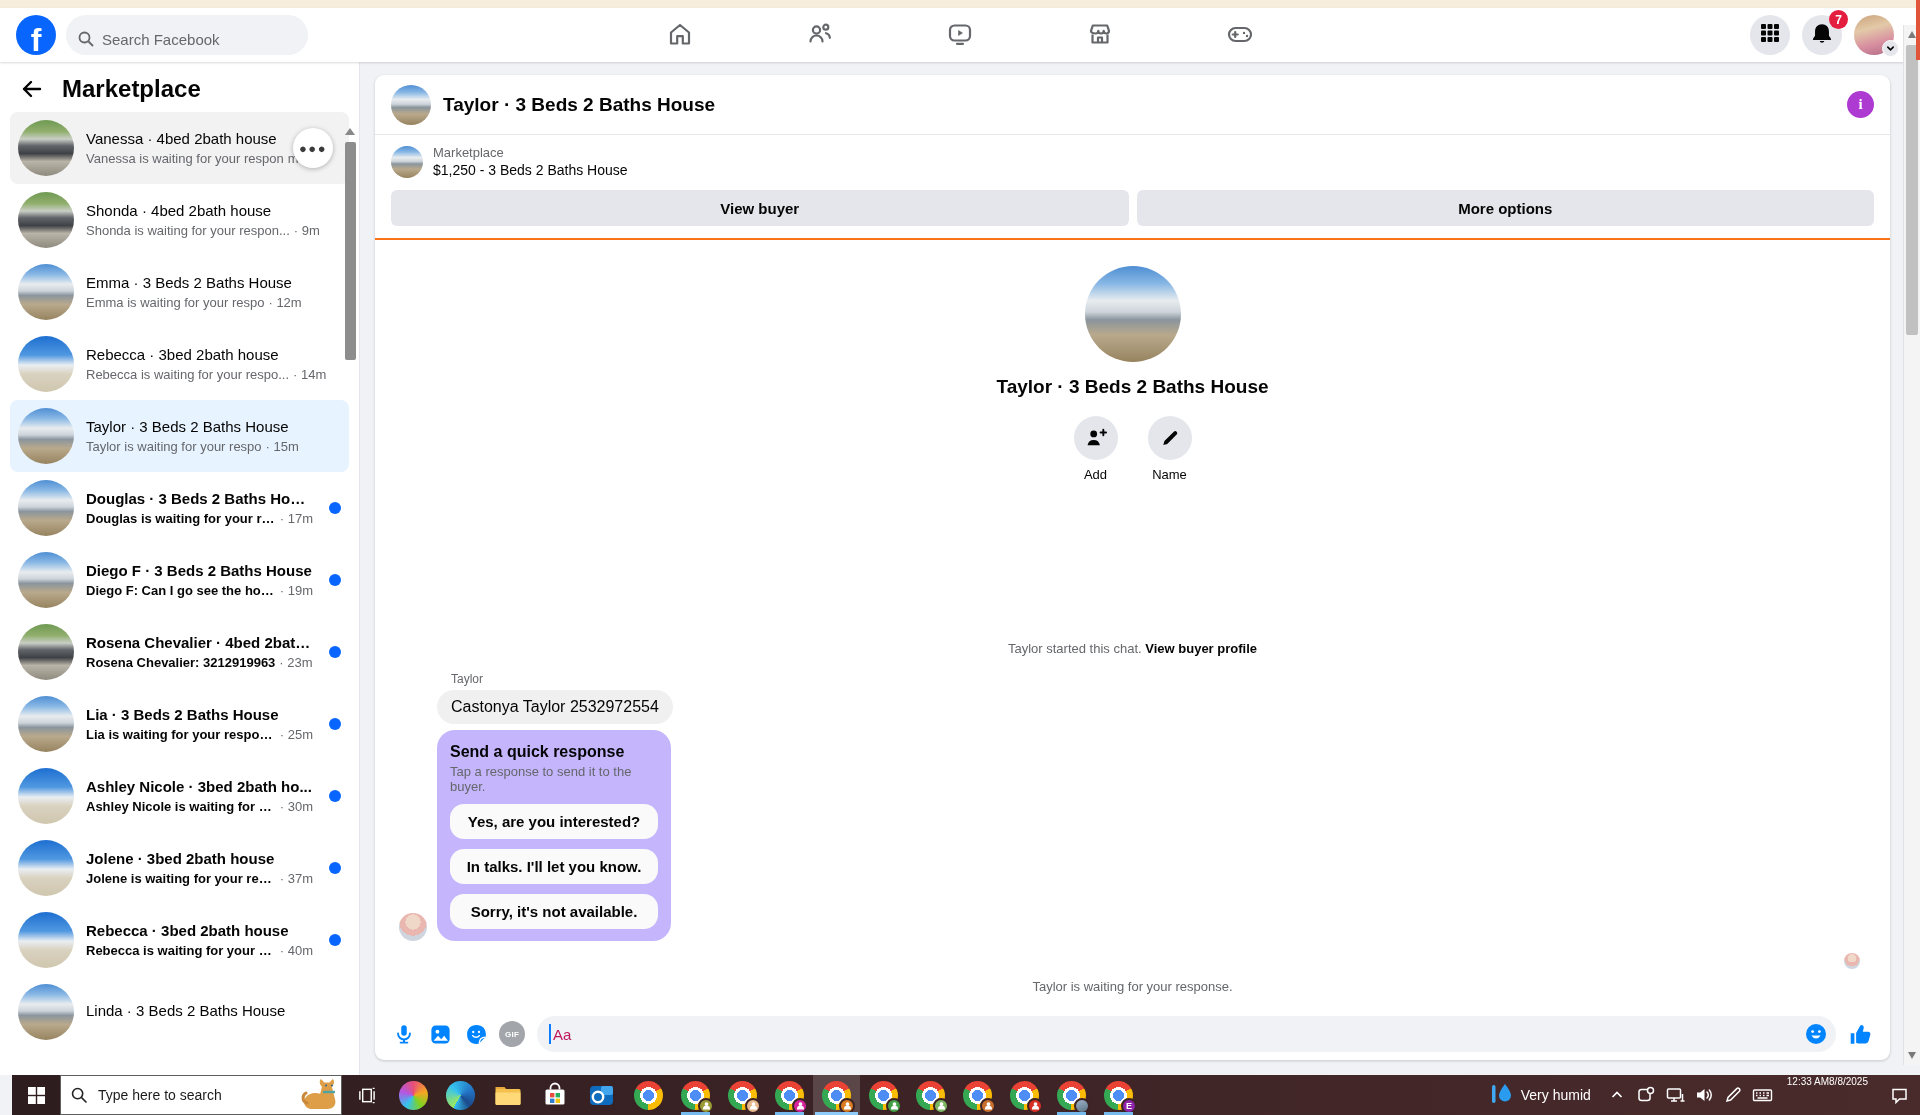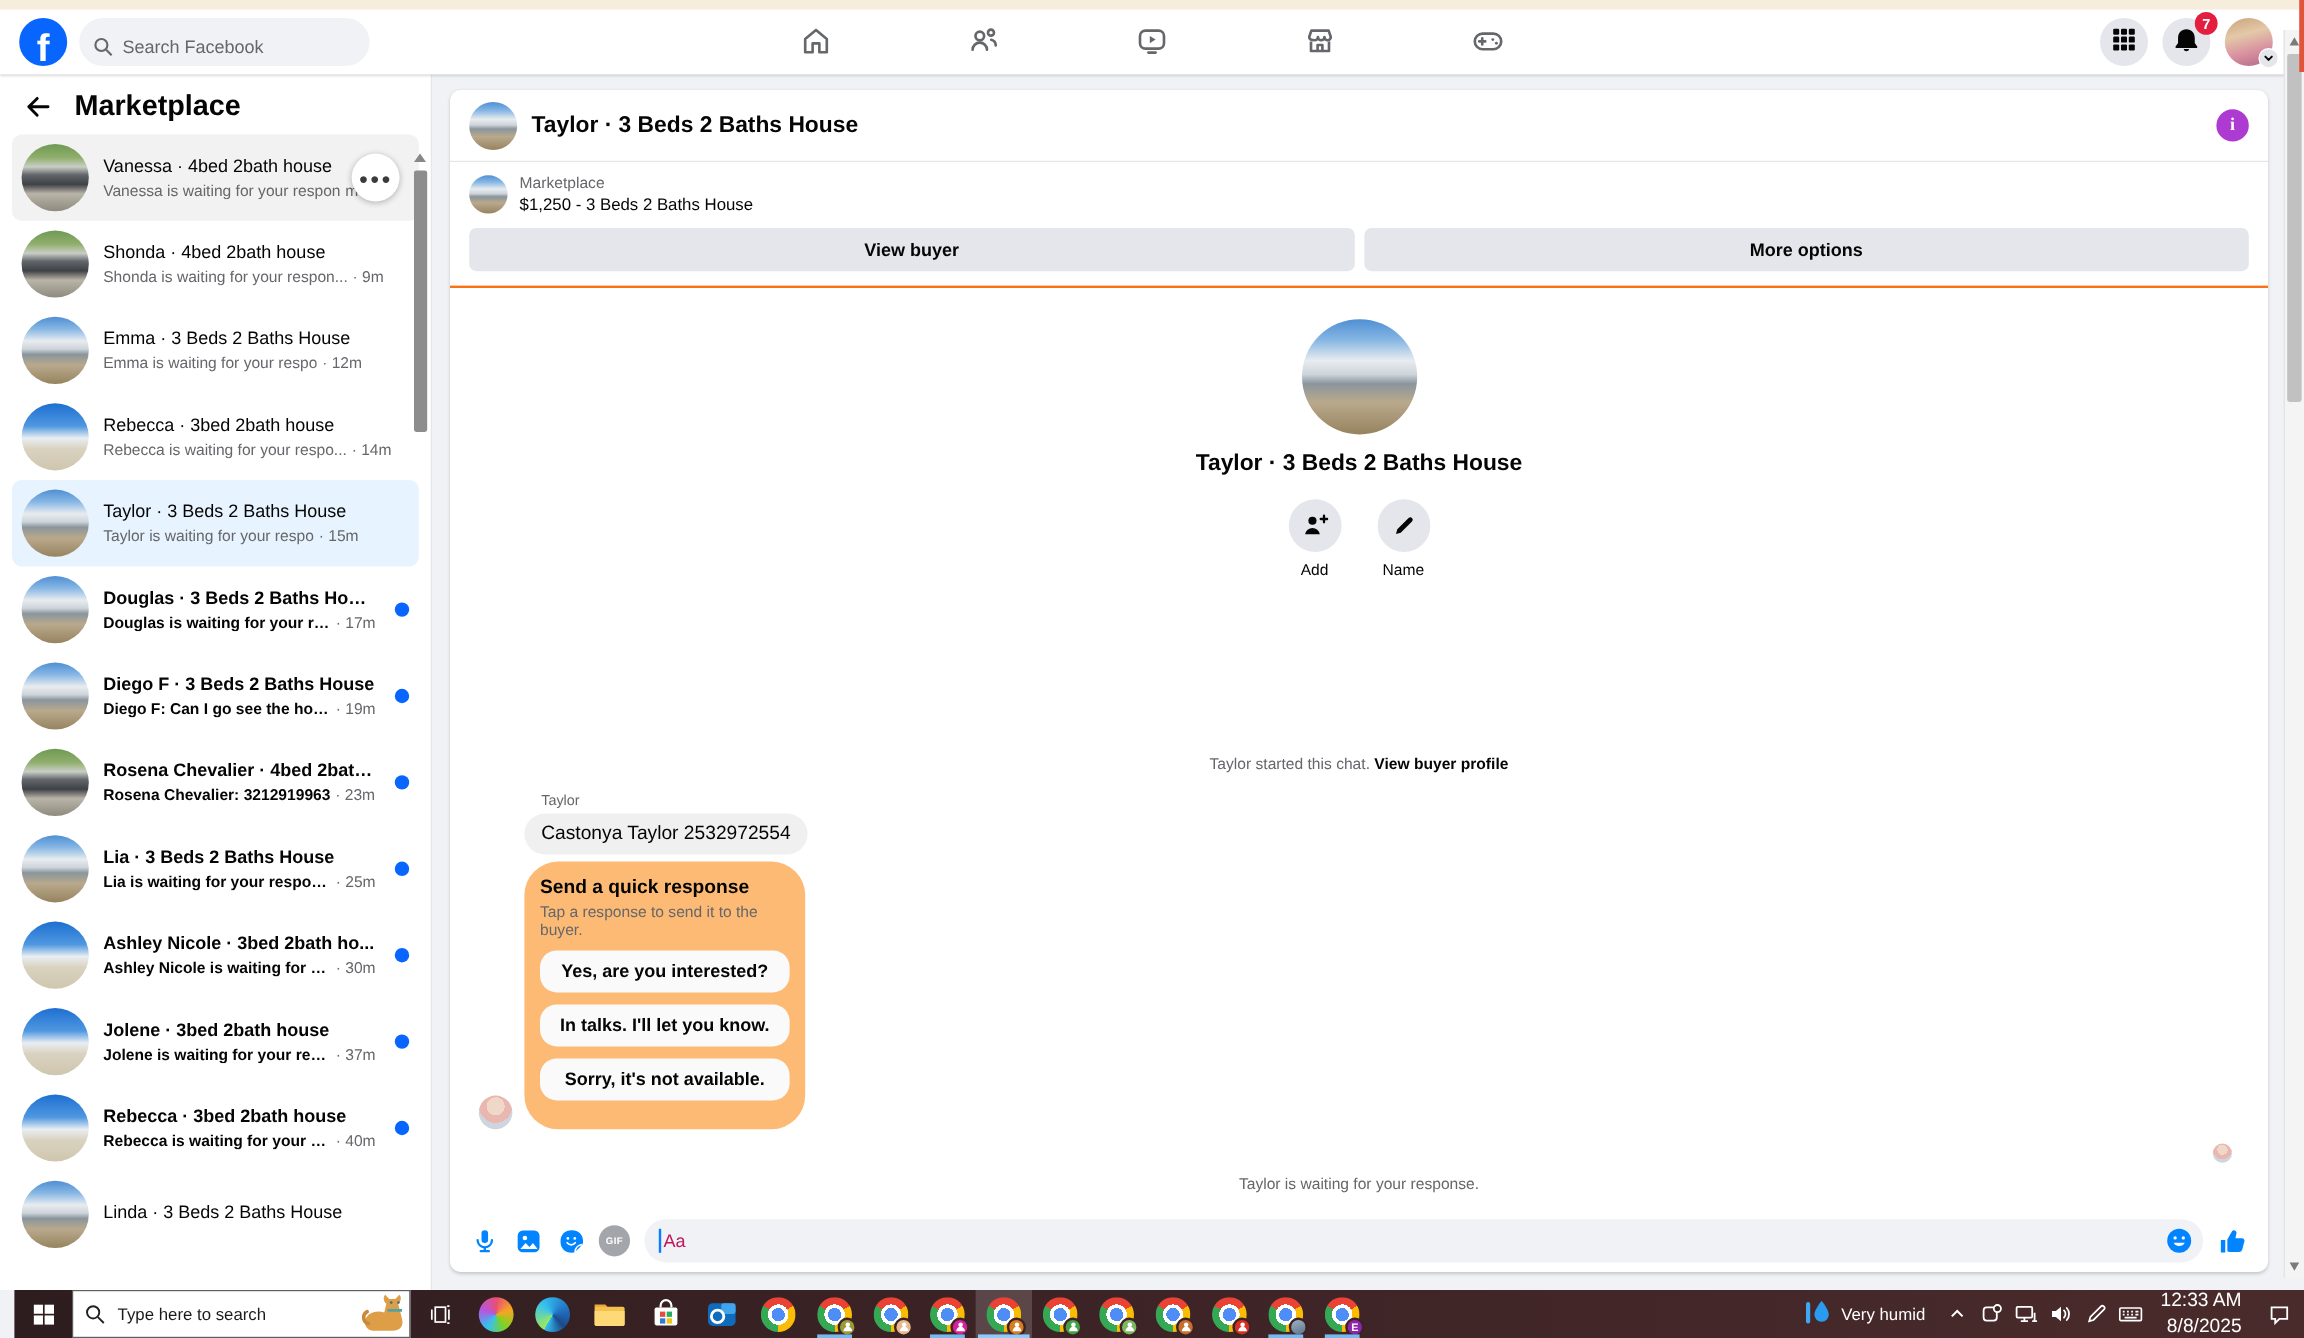--- a/index.html
+++ b/index.html
@@ -74,21 +74,21 @@
   .pb-circle{width:44px;height:44px;border-radius:50%;background:#E4E6EB;display:grid;place-items:center}
   .spacer{flex:1}
   .chat-meta{text-align:center;font-size:13px;color:#65676B;margin-bottom:16px}
   .chat-meta .meta-link{color:#050505;font-weight:700;cursor:pointer}
 
   .msg-group{display:flex;align-items:flex-end;gap:10px}
   .msg-av{width:28px;height:28px;border-radius:50%;flex:none}
   .msg-col{display:flex;flex-direction:column;align-items:flex-start}
   .msg-sender{font-size:12px;color:#65676B;margin:0 0 4px 14px}
   .msg-bubble{background:#F0F0F0;padding:8px 14px;border-radius:18px;font-size:16px}
-  .qr-card{margin-top:6px;background:#fdba74;border-radius:28px;padding:13px 13px 24px;width:234px}
+  .qr-card{margin-top:6px;background:#c4b5fd;border-radius:18px;padding:13px 13px 12px;width:234px}
   .qr-title{font-size:16px;font-weight:700}
   .qr-sub{font-size:13px;color:#65676B;margin-top:3px}
   .qr-btn{display:block;width:100%;margin-top:10px;height:35px;background:#FAFAFA;border:none;border-radius:14px;font-size:15px;font-weight:600;color:#050505;font-family:inherit;cursor:pointer}
   .seen-row{display:flex;justify-content:flex-end;margin-top:12px;padding-right:6px}
   .seen-av{width:16px;height:16px;border-radius:50%}
   .chat-status{text-align:center;font-size:13px;color:#65676B;margin:10px 0 8px}
 
   .composer{flex:none;height:52px;display:flex;align-items:center;padding:0 12px;gap:2px}
   .comp-icon{width:34px;height:34px;display:grid;place-items:center;cursor:pointer;flex:none}
   .gif-chip{width:26px;height:26px;border-radius:50%;background:#A2A6AB;color:#fff;font-size:8px;font-weight:700;display:grid;place-items:center;letter-spacing:.3px}
@@ -111,21 +111,21 @@
   .tb-cat{position:absolute;right:2px;bottom:0}
   .tb-icon{width:47px;display:grid;place-items:center;position:relative;cursor:pointer}
   .tb-icon.running::after{content:"";position:absolute;bottom:0;left:9px;right:9px;height:3px;background:#76B9ED}
   .tb-icon.active{background:rgba(255,255,255,.16)}
   .tb-icon.active::after{left:2px;right:2px;background:#8FCBFA}
   .chrome{width:29px;height:29px;border-radius:50%;position:relative;background:radial-gradient(circle,#4E8DF5 0 5.5px,#fff 5.5px 8.5px,transparent 8.5px),conic-gradient(from 60deg,#FBBC05 0 120deg,#34A853 120deg 240deg,#EA4335 240deg 360deg)}
   .cr-badge{position:absolute;right:-4px;bottom:-4px;width:16px;height:16px;border-radius:50%;border:2px solid #3C2326;display:grid;place-items:center;font-size:9px;font-weight:700;color:#fff}
   .tb-flex{flex:1}
   .weather{display:flex;align-items:center;gap:8px;padding:0 12px;font-size:14px;cursor:pointer}
   .tray-icon{width:29px;display:grid;place-items:center;cursor:pointer}
-  .clock{text-align:right;font-size:16px;line-height:1.35;padding:0 10px;cursor:pointer;display:flex;flex-direction:column;justify-content:center}
+  .clock{text-align:right;font-size:10px;line-height:1.35;padding:0 10px;cursor:pointer;display:flex;flex-direction:row;justify-content:center}
   .tb-notif{width:42px;display:grid;place-items:center;cursor:pointer}
   .simple-circle{width:29px;height:29px;border-radius:50%}
   .copilot{background:conic-gradient(#E94E77,#F5A623,#7ED321,#35C1F1,#B457E0,#E94E77)}
   .edge{background:conic-gradient(from 210deg,#9CE95C,#35C1F1 30%,#2272C3 60%,#1B4A8A 80%,#35C1F1)}
 </style>
 </head>
 <body>
 
 <div class="top-strip"></div>
 <div class="red-corner"></div>

